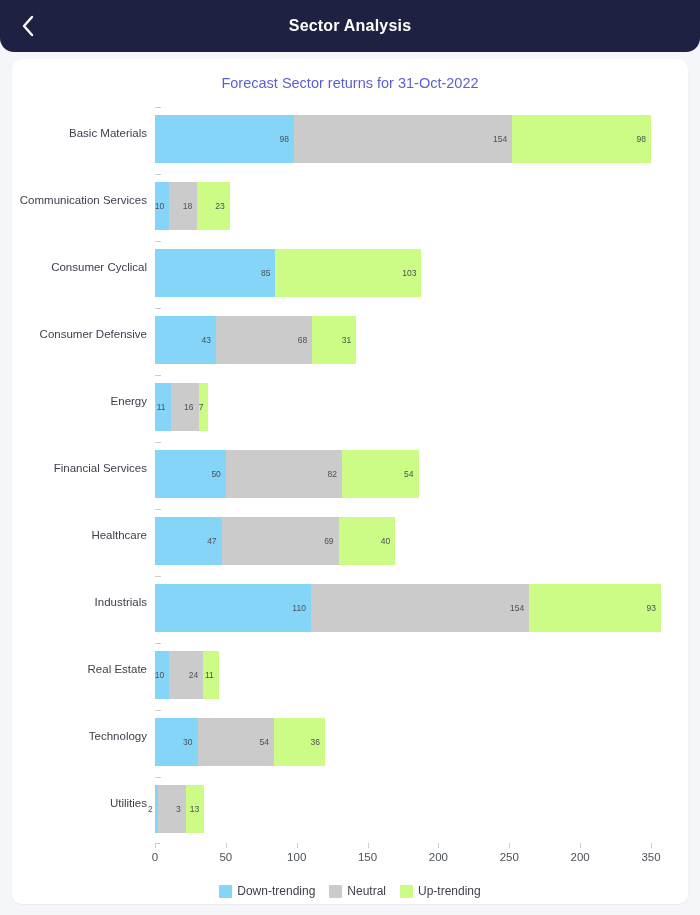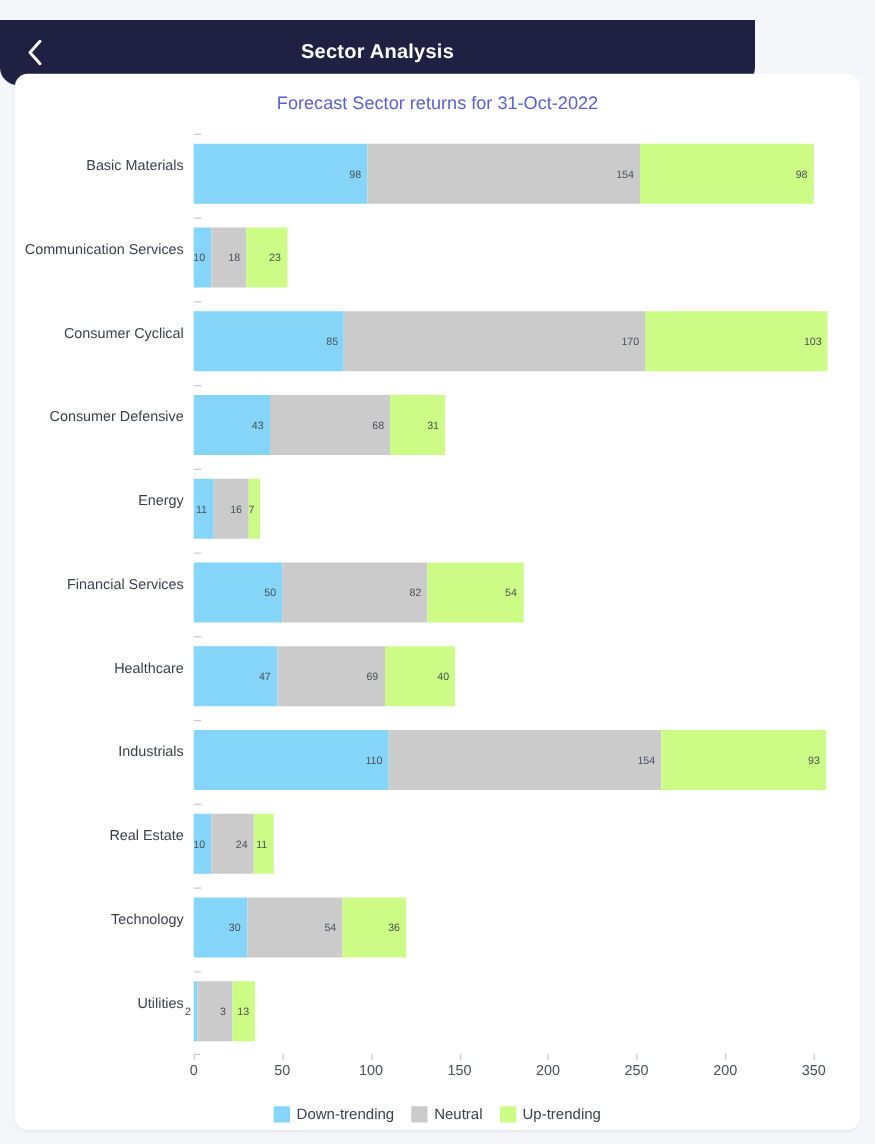--- a/index.html
+++ b/index.html
@@ -6,22 +6,22 @@
   html, body {
     width: 700px; height: 915px;
     background: #f4f6f9;
     font-family: "Liberation Sans", sans-serif;
     overflow: hidden;
   }
   #app { position: relative; width: 700px; height: 915px; }
 
   
   .header {
-    position: absolute; top: 16px; left: 0;
-    width: 604px; height: 52px;
+    position: absolute; top: 0; left: 0;
+    width: 700px; height: 52px;
     background: #1f2142;
     border-bottom-left-radius: 14px;
     border-bottom-right-radius: 14px;
     display: flex; align-items: center;
   }
   .back-btn {
     position: absolute; left: 10px; top: 8px;
     width: 36px; height: 36px;
     display: flex; align-items: center; justify-content: center;
     cursor: pointer;
@@ -205,23 +205,20 @@
             </div>
           </div>
           <div class="row">
             <div class="row-label">Consumer Cyclical</div>
             <div class="bar-area">
               <div class="tick-mark"></div>
               <div class="bar">
                 <div class="seg down" style="width: 120.457px;">
                   <span>85</span>
                 </div>
-                <div class="seg neutral" style="width: 240.914px;">
-                  <span>170</span>
-                </div>
                 <div class="seg up" style="width: 145.966px;">
                   <span>103</span>
                 </div>
               </div>
             </div>
           </div>
           <div class="row">
             <div class="row-label">Consumer Defensive</div>
             <div class="bar-area">
               <div class="tick-mark"></div>
@@ -273,21 +270,21 @@
             </div>
           </div>
           <div class="row">
             <div class="row-label">Healthcare</div>
             <div class="bar-area">
               <div class="tick-mark"></div>
               <div class="bar">
                 <div class="seg down" style="width: 66.6057px;">
                   <span>47</span>
                 </div>
-                <div class="seg neutral" style="width: 86px;">
+                <div class="seg neutral" style="width: 117px;">
                   <span>69</span>
                 </div>
                 <div class="seg up" style="width: 56.6857px;">
                   <span>40</span>
                 </div>
               </div>
             </div>
           </div>
           <div class="row">
             <div class="row-label">Industrials</div>

